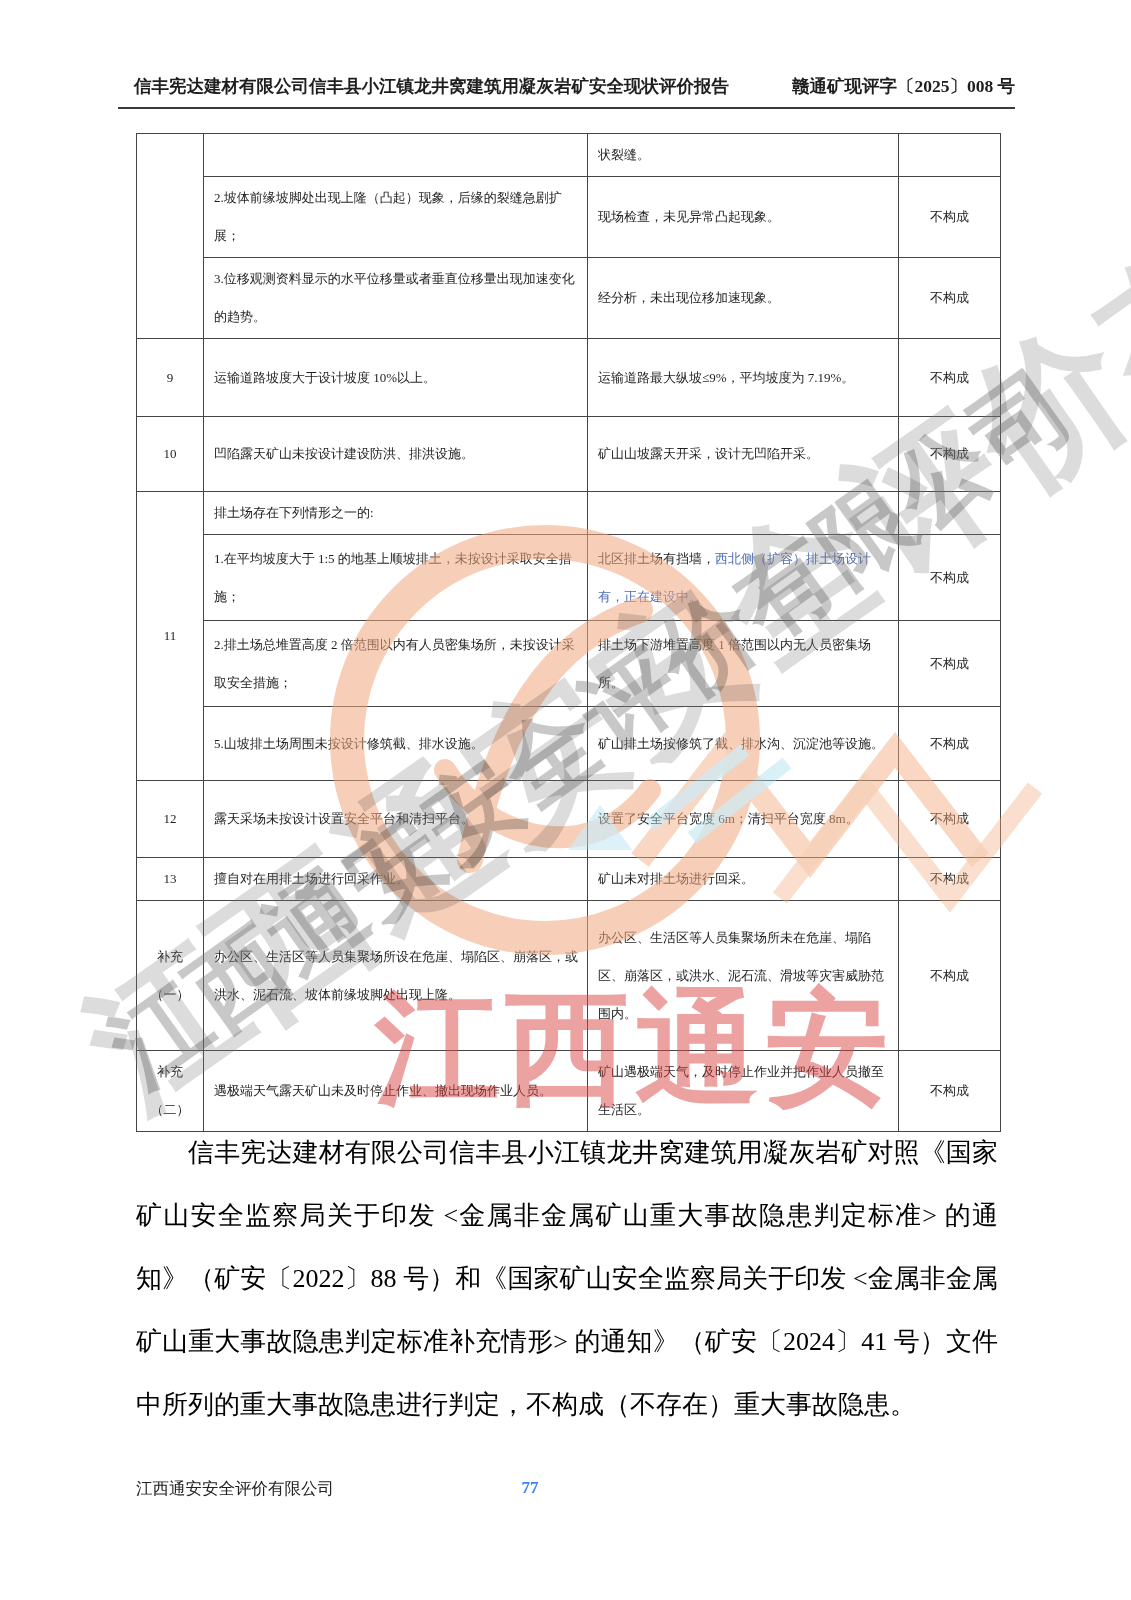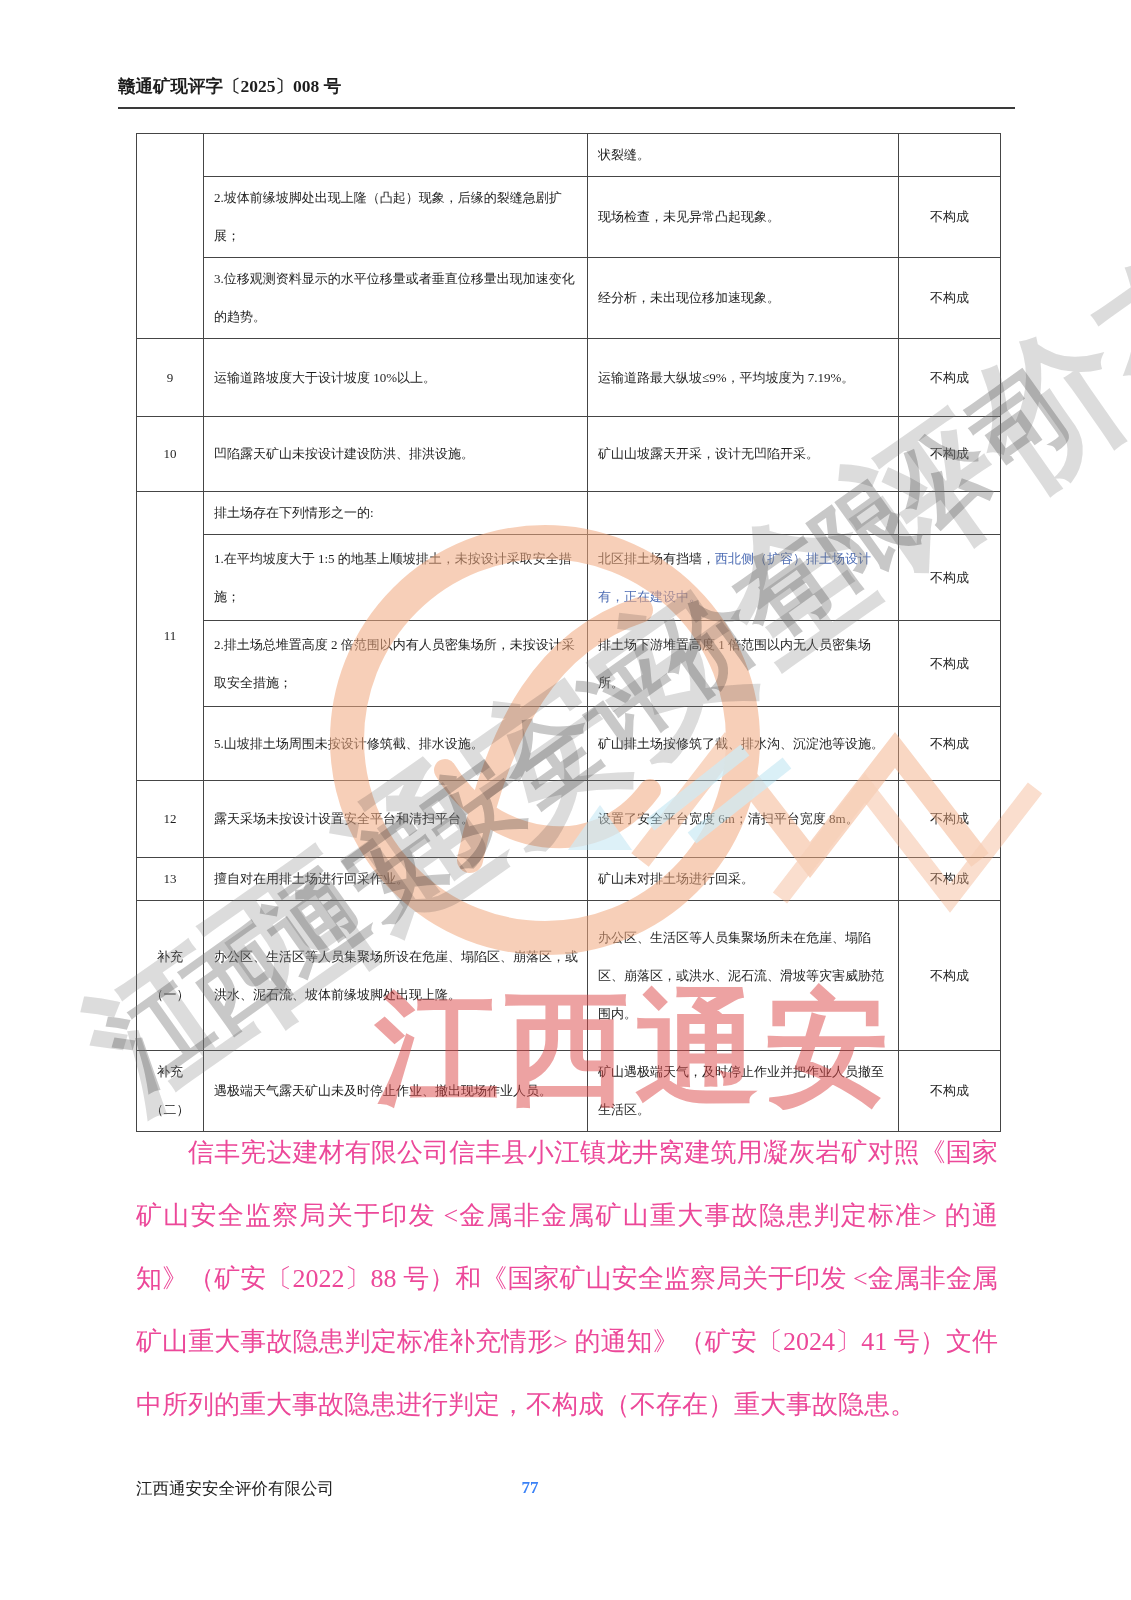--- a/index.html
+++ b/index.html
@@ -18,21 +18,21 @@
   table.jt td.c1{text-align:center;padding:2px 2px;white-space:pre-line;}
   table.jt td.c4{text-align:center;padding:2px 6px;}
   tr.r0{height:40px;}  tr.r1{height:77px;}  tr.r2{height:77px;}
   tr.r3{height:78px;}  tr.r4{height:75px;}  tr.r5{height:42px;}
   tr.r6{height:86px;}  tr.r7{height:86px;}  tr.r8{height:74px;}
   tr.r9{height:77px;}  tr.r10{height:36px;} tr.r11{height:150px;}
   tr.r12{height:72px;}
   .blue{color:#4e6db4;}
   
   .para{position:absolute;left:136px;top:1121px;width:862px;font-size:26px;line-height:63px;
-        text-align:justify;text-indent:2em;margin:0;color:#ec4899;}
+        text-align:justify;text-indent:2em;margin:0;color:#000000;}
   
   .f-company{position:absolute;left:136px;top:1478px;font-size:16.5px;color:#222;}
   .f-page{position:absolute;left:0;top:1478px;width:1060px;text-align:center;
           font-weight:bold;font-size:17px;color:#3b82f6;}
   
   .wm-layer{position:absolute;inset:0;pointer-events:none;z-index:3;}
   .wm-layer > *{mix-blend-mode:multiply;}
   .wm-seal{position:absolute;left:220px;top:420px;opacity:.55;}
   .wm-diag{position:absolute;left:150px;top:1006px;font-size:94px;line-height:94px;
            font-weight:bold;letter-spacing:2px;white-space:nowrap;color:rgba(125,125,125,.42);
@@ -43,20 +43,21 @@
   .wm-red{position:absolute;left:375px;top:988px;font-size:124px;line-height:124px;
           font-weight:bold;letter-spacing:6px;white-space:nowrap;color:rgba(219,70,70,.5);
           font-family:"Liberation Serif","DejaVu Serif",serif;}
 </style>
 </head>
 <body>
 
 <div class="page">
 
   <div class="header">
+    <span class="ht">信丰宪达建材有限公司信丰县小江镇龙井窝建筑用凝灰岩矿安全现状评价报告</span>
     <span>赣通矿现评字〔2025〕008 号</span>
   </div>
 
   <table class="jt">
     <colgroup>
       <col style="width:67px">
         <col style="width:384px">
         <col style="width:311px">
         <col style="width:102px">
     </colgroup>

